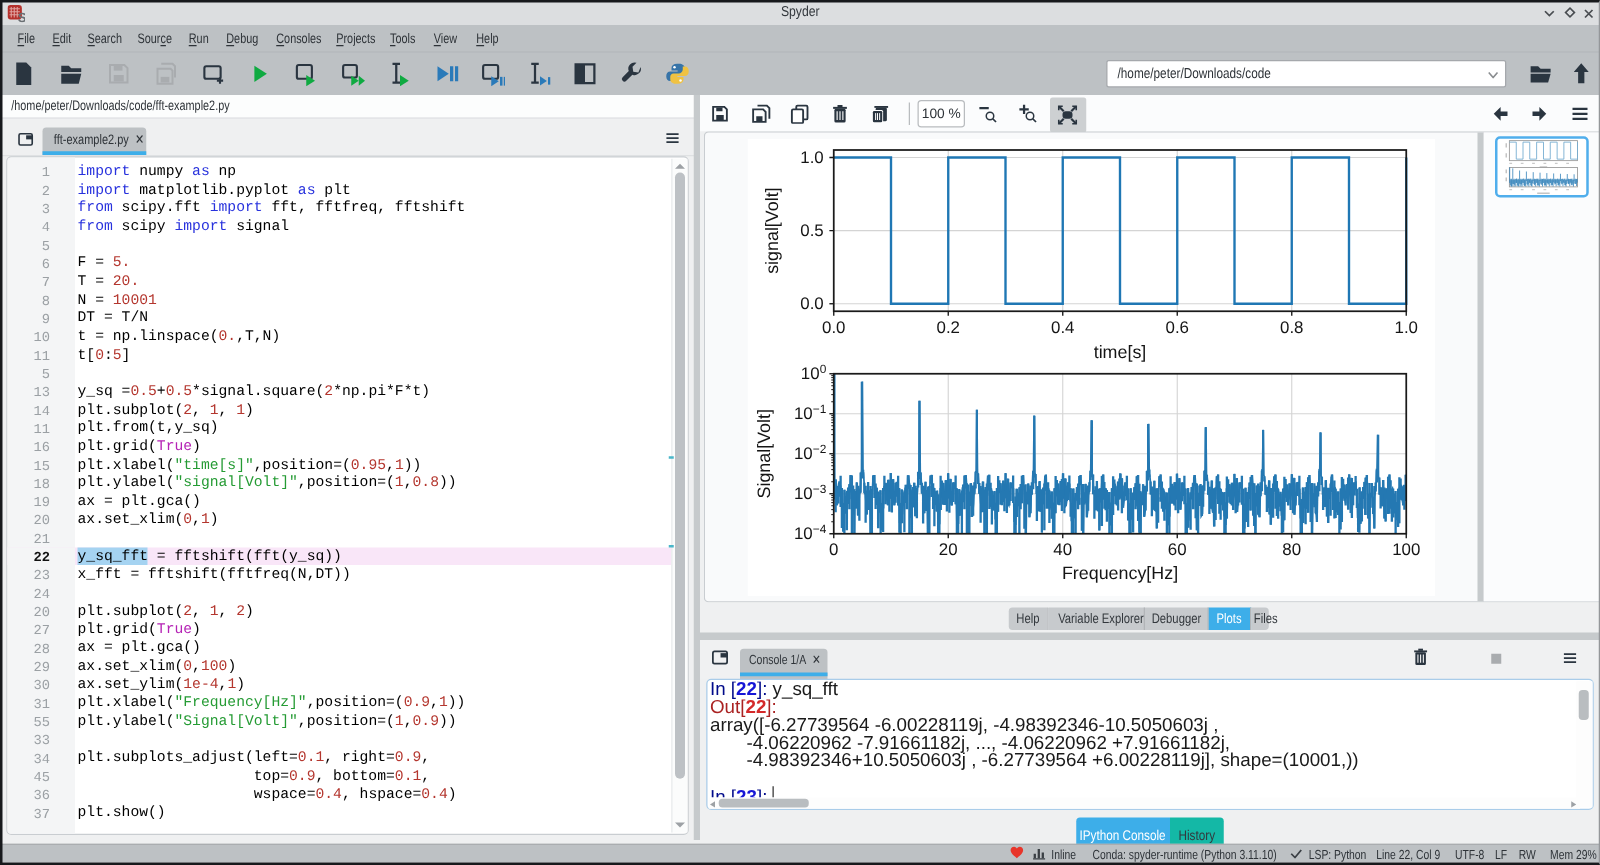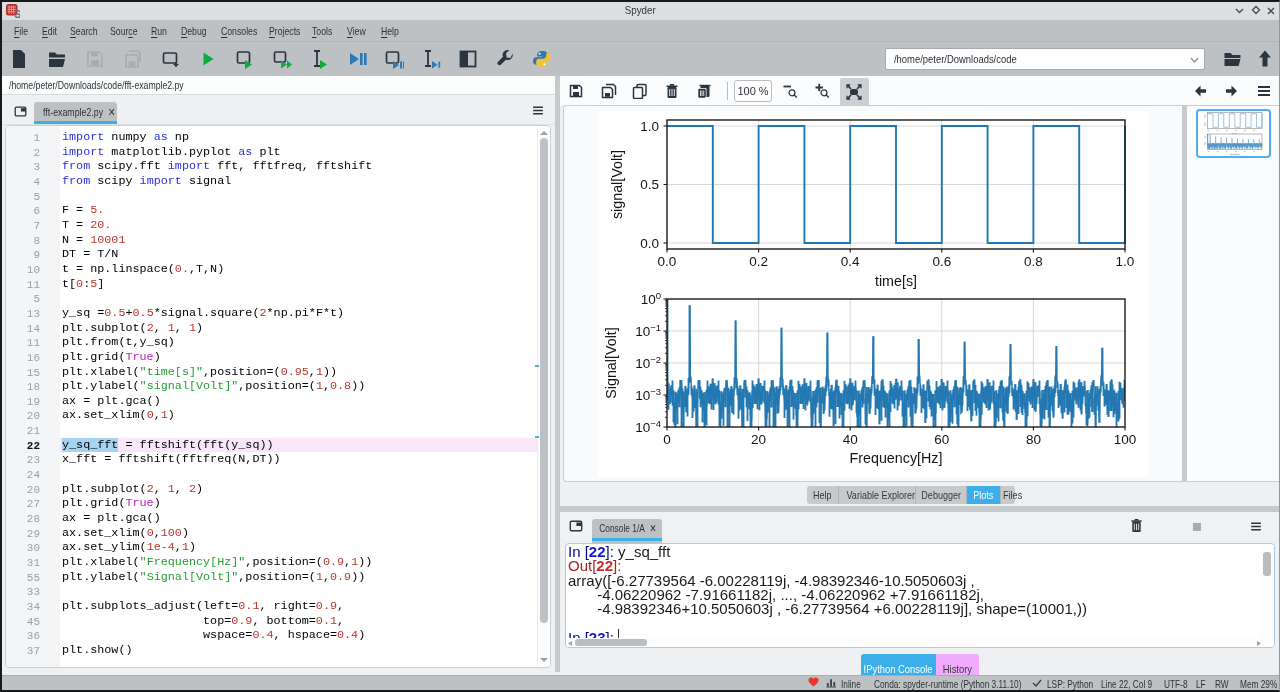--- a/index.html
+++ b/index.html
@@ -452,21 +452,21 @@
 <div class="abs chhandle"></div>
 <svg class="abs" style="left:1256px;top:640px" width="6" height="7" viewBox="0 0 6 7">
     <path d="M1 1l4 2.5L1 6z" fill="#9da1a5"></path>
   </svg>
 <div class="abs cvscroll"></div>
 <div class="abs cvhandle"></div>
 <div class="bottabs">
     <div style="background:#3daee9;color:#fff;border-radius:3px 0 0 3px;width:75px">
       <span>IPython Console</span>
     </div>
-    <div style="background:#f0abfc;color:#33383d;border-radius:0 3px 3px 0;width:43px">
+    <div style="background:#14b8a6;color:#33383d;border-radius:0 3px 3px 0;width:43px">
       <span>History</span>
     </div>
   </div>
 <div class="abs statusbar"></div>
 <svg class="abs" style="left:808px;top:677px" width="11" height="10" viewBox="0 0 12 11">
     <path d="M6 10.5C2 7.5 0.5 5.5 0.5 3.4 0.5 1.8 1.8 0.5 3.3 0.5 4.4 0.5 5.4 1 6 2 6.6 1 7.6 0.5 8.7 0.5 10.2 0.5 11.5 1.8 11.5 3.4 11.5 5.5 10 7.5 6 10.5z" fill="#e8352b"></path>
   </svg>
 <svg class="abs" style="left:826px;top:676px" width="11" height="12" viewBox="0 0 12 12">
     <path d="M1 11V7h2v4zM4.5 11V3h2v8zM8 11V6h2v5z" fill="#3a3f44"></path>
     <path d="M0.5 11.5h10.5" stroke="#3a3f44"></path>

